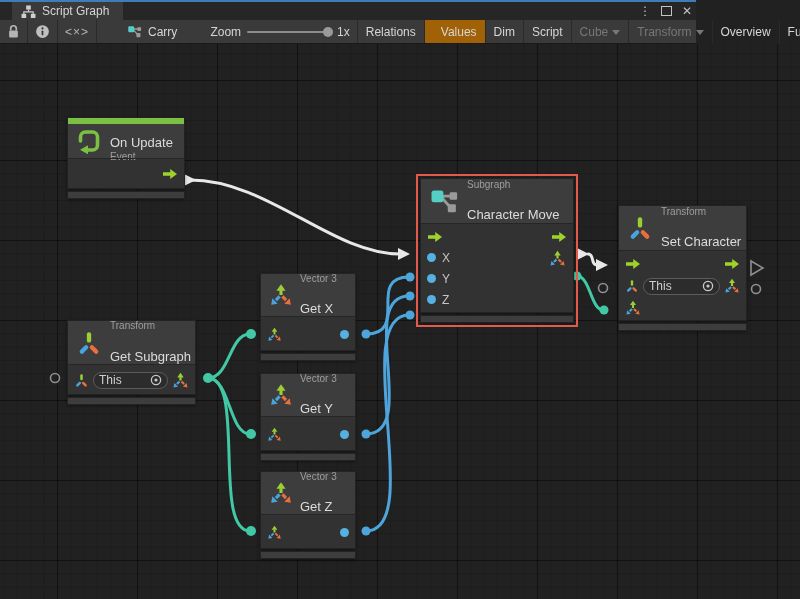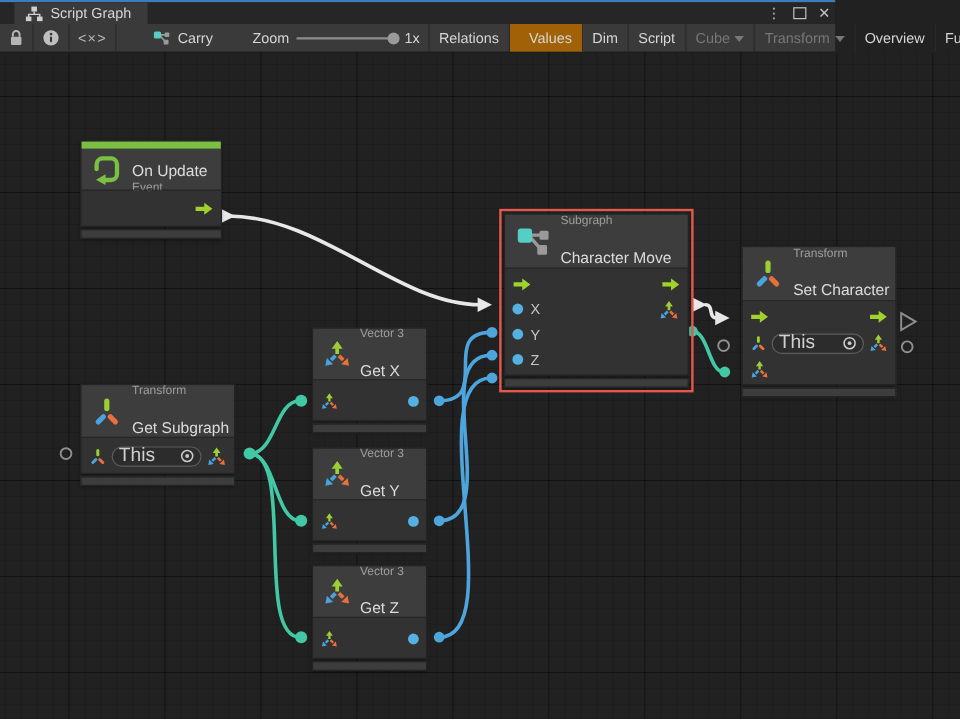--- a/index.html
+++ b/index.html
@@ -55,21 +55,21 @@
   .node-body { border-top:1px solid #262626; position:relative; }
   .row { display:flex; align-items:center; padding:0 6px; gap:6px; }
   .node-footer { height:8px; background:#3d3d3d; border:1px solid #232323; margin-top:2px;
     box-shadow:0 1px 3px rgba(0,0,0,.4); }
   .node.selected { outline:2px solid #e3594e; outline-offset:2px; }
   .event-bar { height:6px; background:#7bc043; }
   .port-dot { width:9px; height:9px; border-radius:50%; background:#55b1e2; flex:none; }
   .port-label { font-size:12px; color:#c4c4c4; }
   .flow-arrow { color:#9fd32c; }
   .object-field { flex:1; display:flex; align-items:center; height:17px; background:#2c2c2c;
-    border:1px solid #5c5c5c; border-radius:9px; padding:4px 5px; font-size:16px; color:#cfcfcf; min-width:0; }
+    border:1px solid #5c5c5c; border-radius:9px; padding:4px 5px; font-size:12px; color:#cfcfcf; min-width:0; }
   .object-field .fieldtxt { overflow:hidden; white-space:nowrap; }
   .object-field svg { margin-left:auto; flex:none; }
   svg.ic { display:block; flex:none; }
 </style>
 </head>
 <body>
 
 <svg width="0" height="0" style="position:absolute">
   <defs>
     <symbol id="i-flow" viewBox="0 0 16 12">

